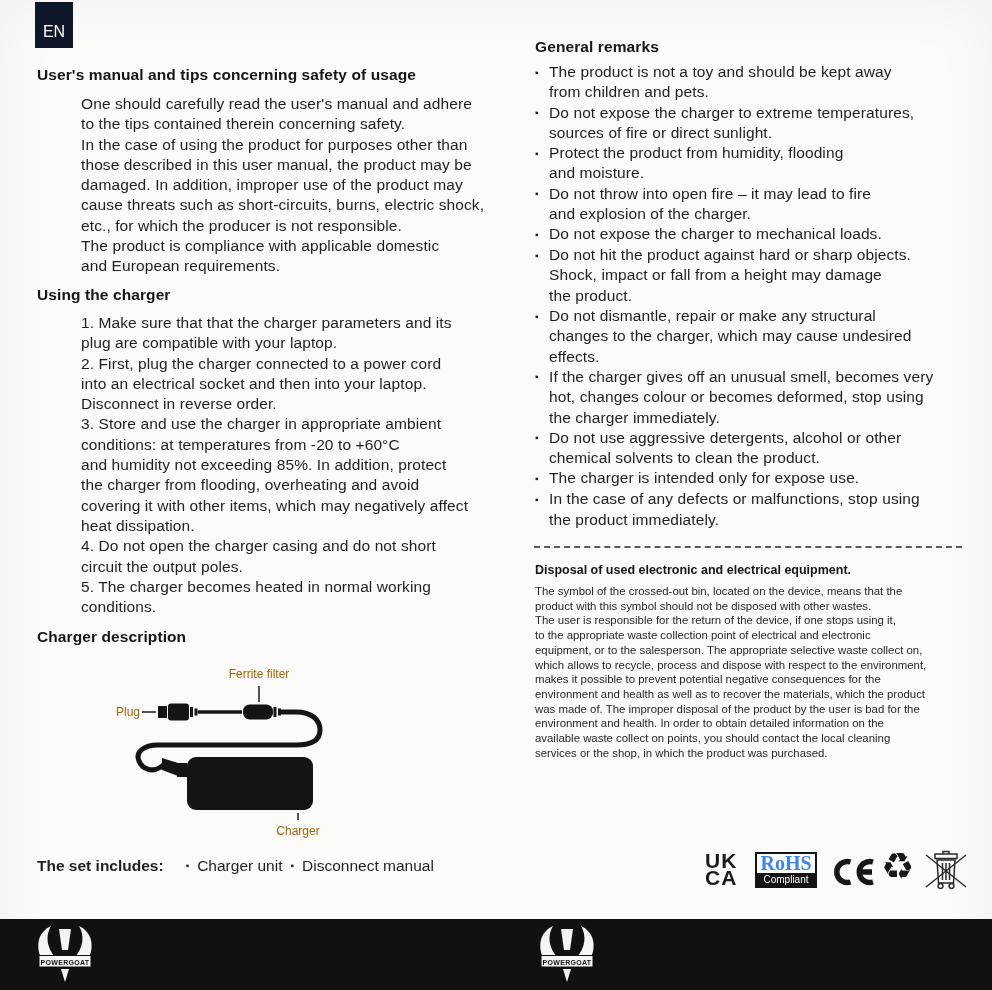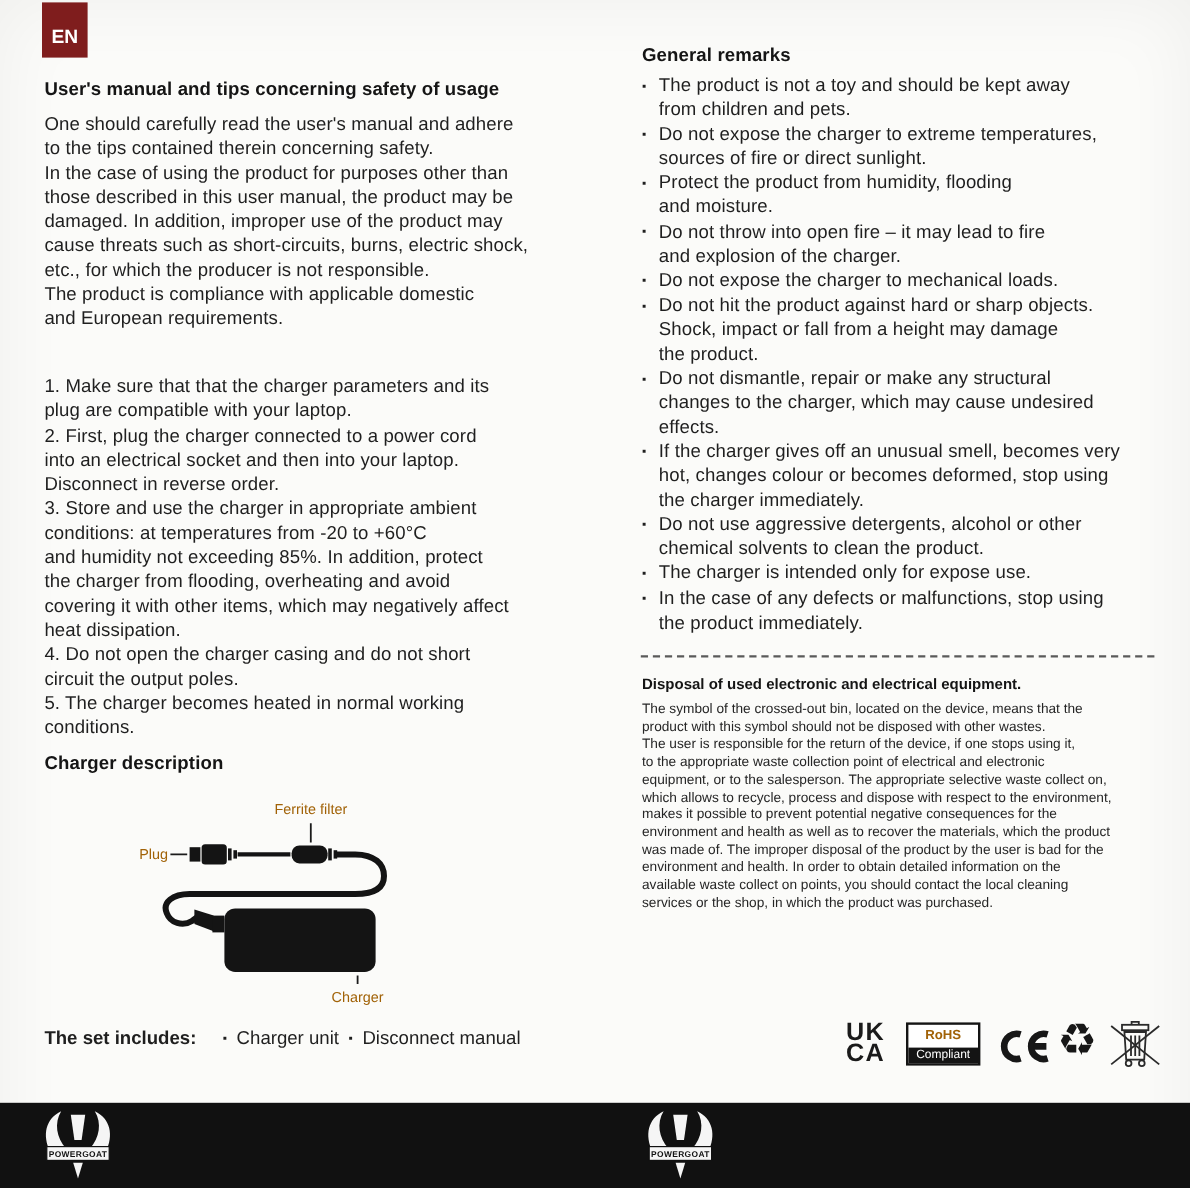--- a/index.html
+++ b/index.html
@@ -8,45 +8,45 @@
     width:992px;height:990px;
     background:#fbfbf9;
     font-family:"Liberation Sans","DejaVu Sans",sans-serif;
     color:#1f1f1f;
     overflow:hidden;
     box-shadow:inset 0 0 60px rgba(0,0,0,0.05);
   }
   .abs{position:absolute;}
   
   .en-badge{
-    left:35px;top:2px;width:38px;height:46px;background:#7f1d1d;color:#fff;
+    left:35px;top:2px;width:38px;height:46px;background:#0f172a;color:#fff;
     display:flex;align-items:flex-end;justify-content:center;
-    font-weight:bold;font-size:16px;padding-bottom:7px;box-sizing:border-box;
+    font-weight:normal;font-size:16px;padding-bottom:7px;box-sizing:border-box;
   }
   
   .h1{font-size:15.5px;font-weight:bold;color:#151515;letter-spacing:.1px;}
-  .body-txt{font-size:15.5px;line-height:20.3px;white-space:pre-line;letter-spacing:.1px;}
+  .body-txt{font-size:15.5px;line-height:20.3px;white-space:pre-line;letter-spacing:.1px;margin-left:44px;}
   .small-h{font-size:12.5px;font-weight:bold;color:#151515;}
   .small-txt{font-size:11.4px;line-height:14.7px;white-space:pre-line;color:#262626;}
   
   ul.remarks{list-style:none;margin:0;padding:0;width:440px;}
   ul.remarks li{display:flex;align-items:flex-start;}
   ul.remarks .blt{width:14px;flex:0 0 14px;font-size:10px;line-height:20.3px;padding-top:0.5px;}
   ul.remarks .txt{font-size:15.5px;line-height:20.3px;white-space:pre-line;letter-spacing:.1px;}
   .dashed-sep{border-top:2px dashed #5a5a5a;width:428px;height:0;}
   
   .diagram-label{position:absolute;font-size:12px;color:#a16207;}
   
   .set-line{font-size:15.5px;display:flex;align-items:baseline;}
   .set-line .b{font-weight:bold;margin-right:14px;}
   .set-line .blt2{font-size:10px;margin:0 8px;transform:translateY(-2px);}
   
   .ukca{font-weight:bold;font-size:21px;line-height:16.5px;letter-spacing:1px;color:#1a1a1a;}
   .rohs{width:62px;border:2.5px solid #141414;box-sizing:border-box;text-align:center;background:#fff;}
-  .rohs .t{font-size:11px;font-weight:bold;color:#a16207;line-height:19px;}
+  .rohs .t{font-size:20px;font-weight:bold;color:#3b82f6;line-height:19px;font-family:Liberation Serif, serif;}
   .rohs .s{background:#141414;color:#fff;font-size:10px;line-height:13px;}
   .recycle{font-size:37px;line-height:37px;color:#171717;}
   
   .footer-bar{left:0;top:919px;width:992px;height:71px;background:#111;}
   .goat-banner-text{font-weight:bold;letter-spacing:.3px;}
 </style>
 </head>
 <body>
 
 <div class="page">
@@ -60,20 +60,21 @@
   <div class="abs body-txt" style="left:37px;top:94px;width:472px;">One should carefully read the user's manual and adhere
 to the tips contained therein concerning safety.
 In the case of using the product for purposes other than
 those described in this user manual, the product may be
 damaged. In addition, improper use of the product may
 cause threats such as short-circuits, burns, electric shock,
 etc., for which the producer is not responsible.
 The product is compliance with applicable domestic
 and European requirements.</div>
 
+  <div class="abs h1" style="left:37px;top:286px;width:466px;">Using the charger</div>
 
   <div class="abs body-txt" style="left:37px;top:313px;width:472px;">1. Make sure that that the charger parameters and its
 plug are compatible with your laptop.
 2. First, plug the charger connected to a power cord
 into an electrical socket and then into your laptop.
 Disconnect in reverse order.
 3. Store and use the charger in appropriate ambient
 conditions: at temperatures from -20 to +60°C
 and humidity not exceeding 85%. In addition, protect
 the charger from flooding, overheating and avoid

